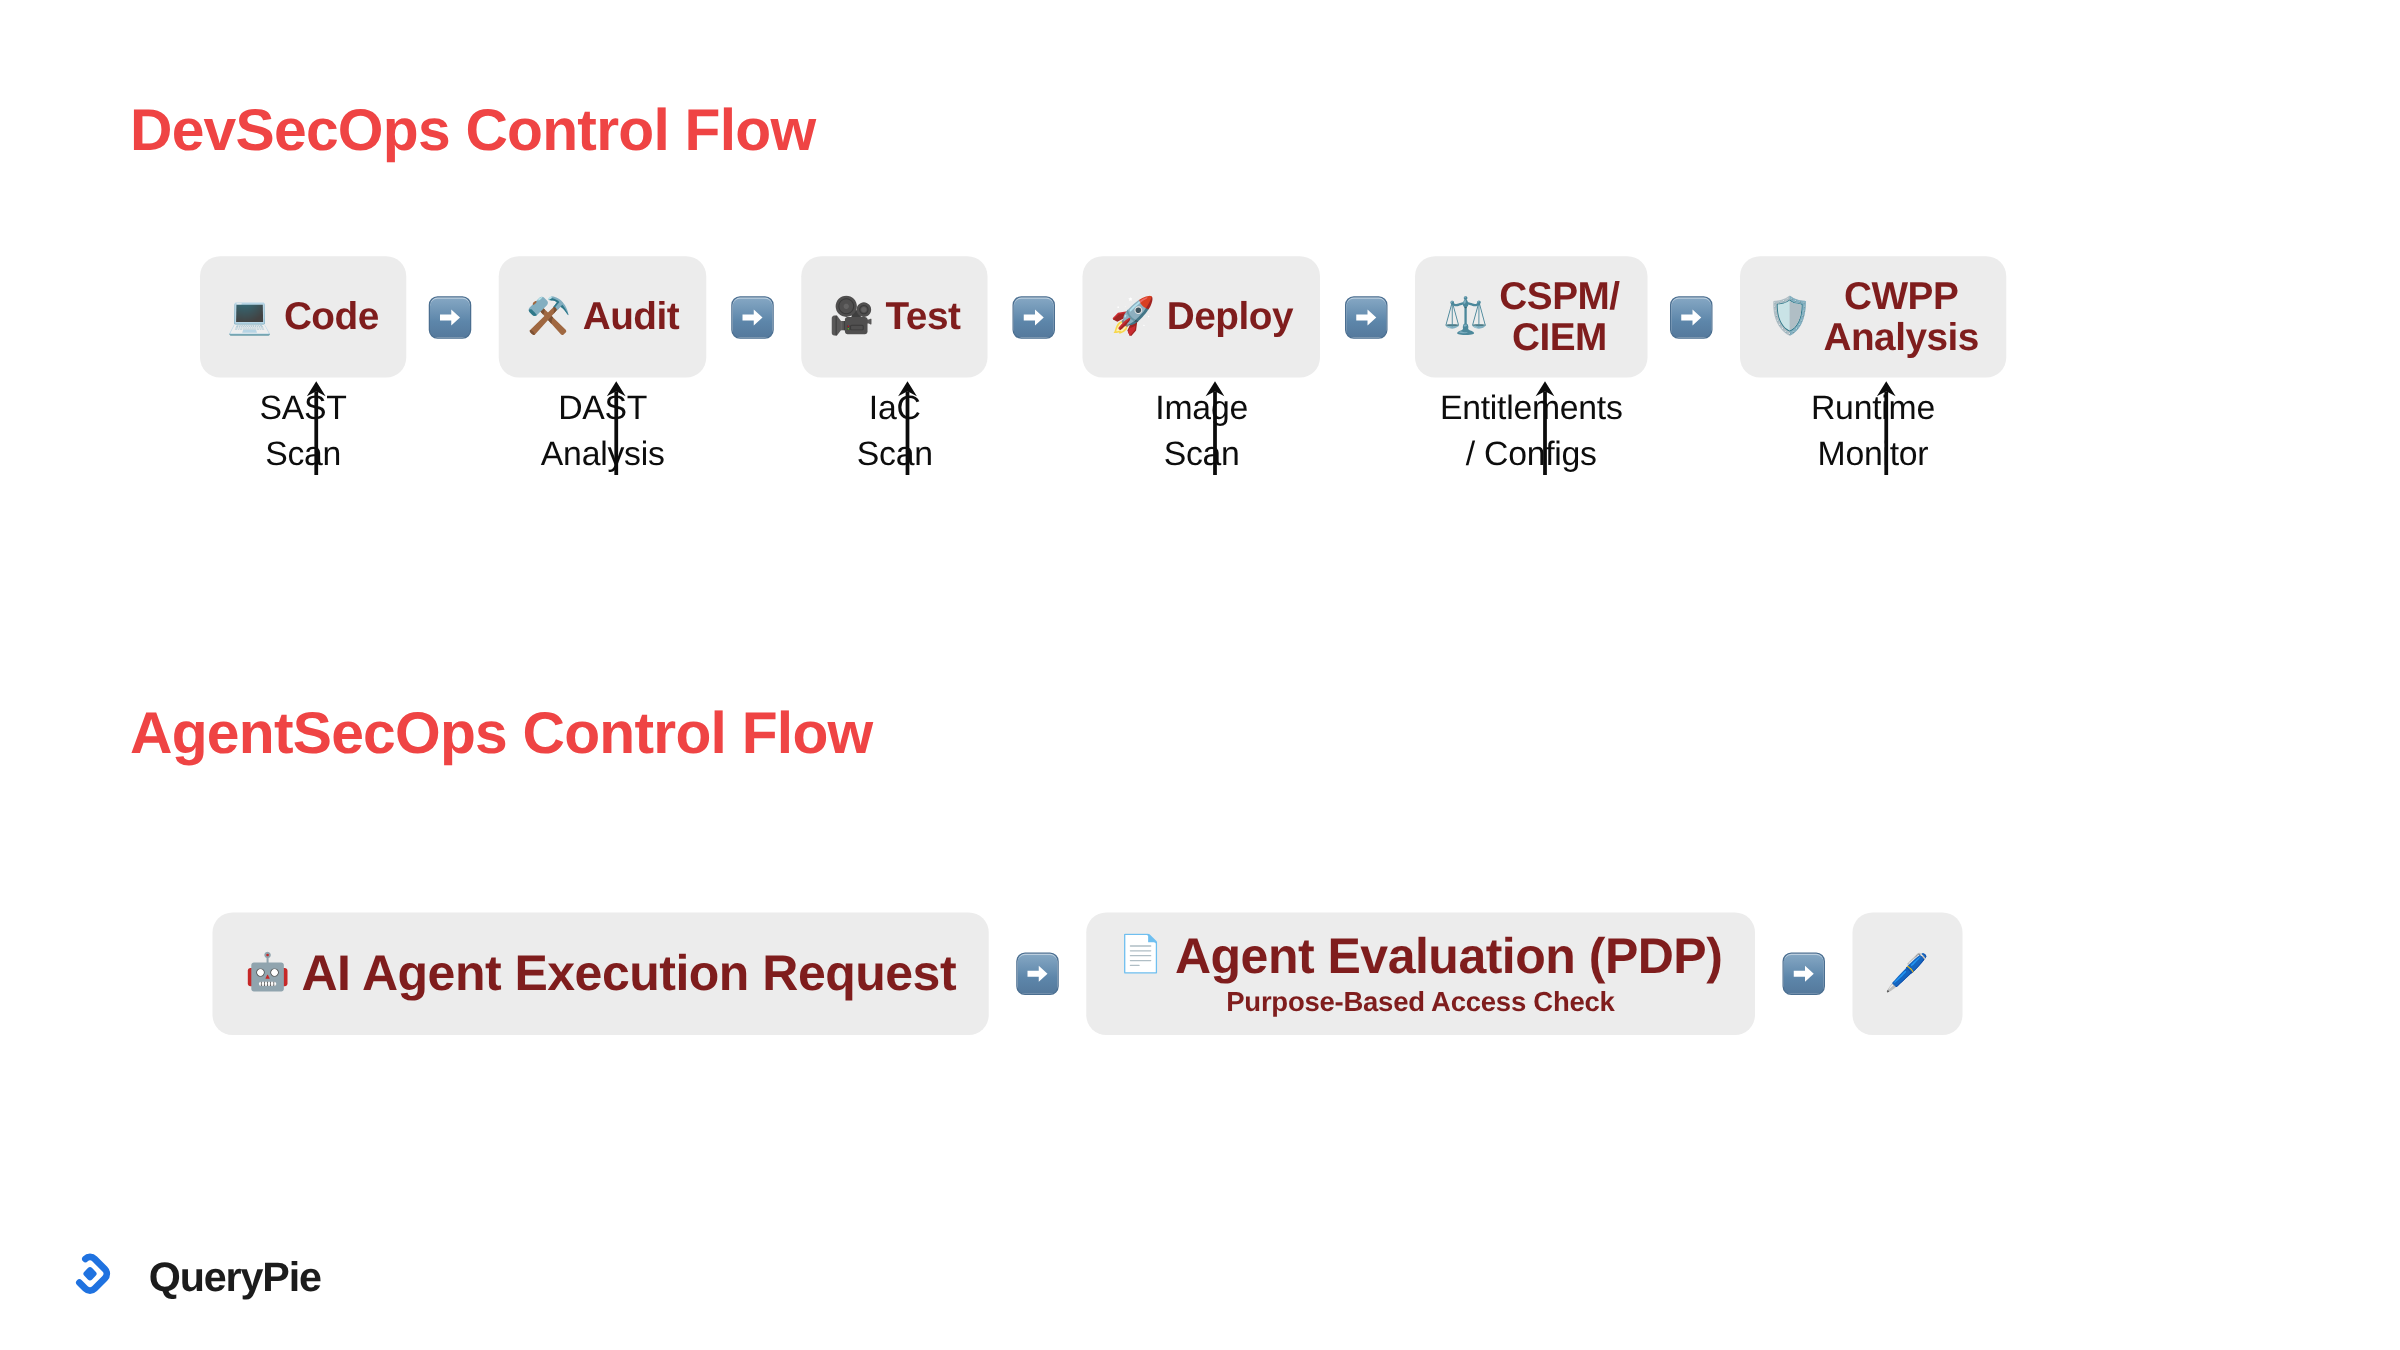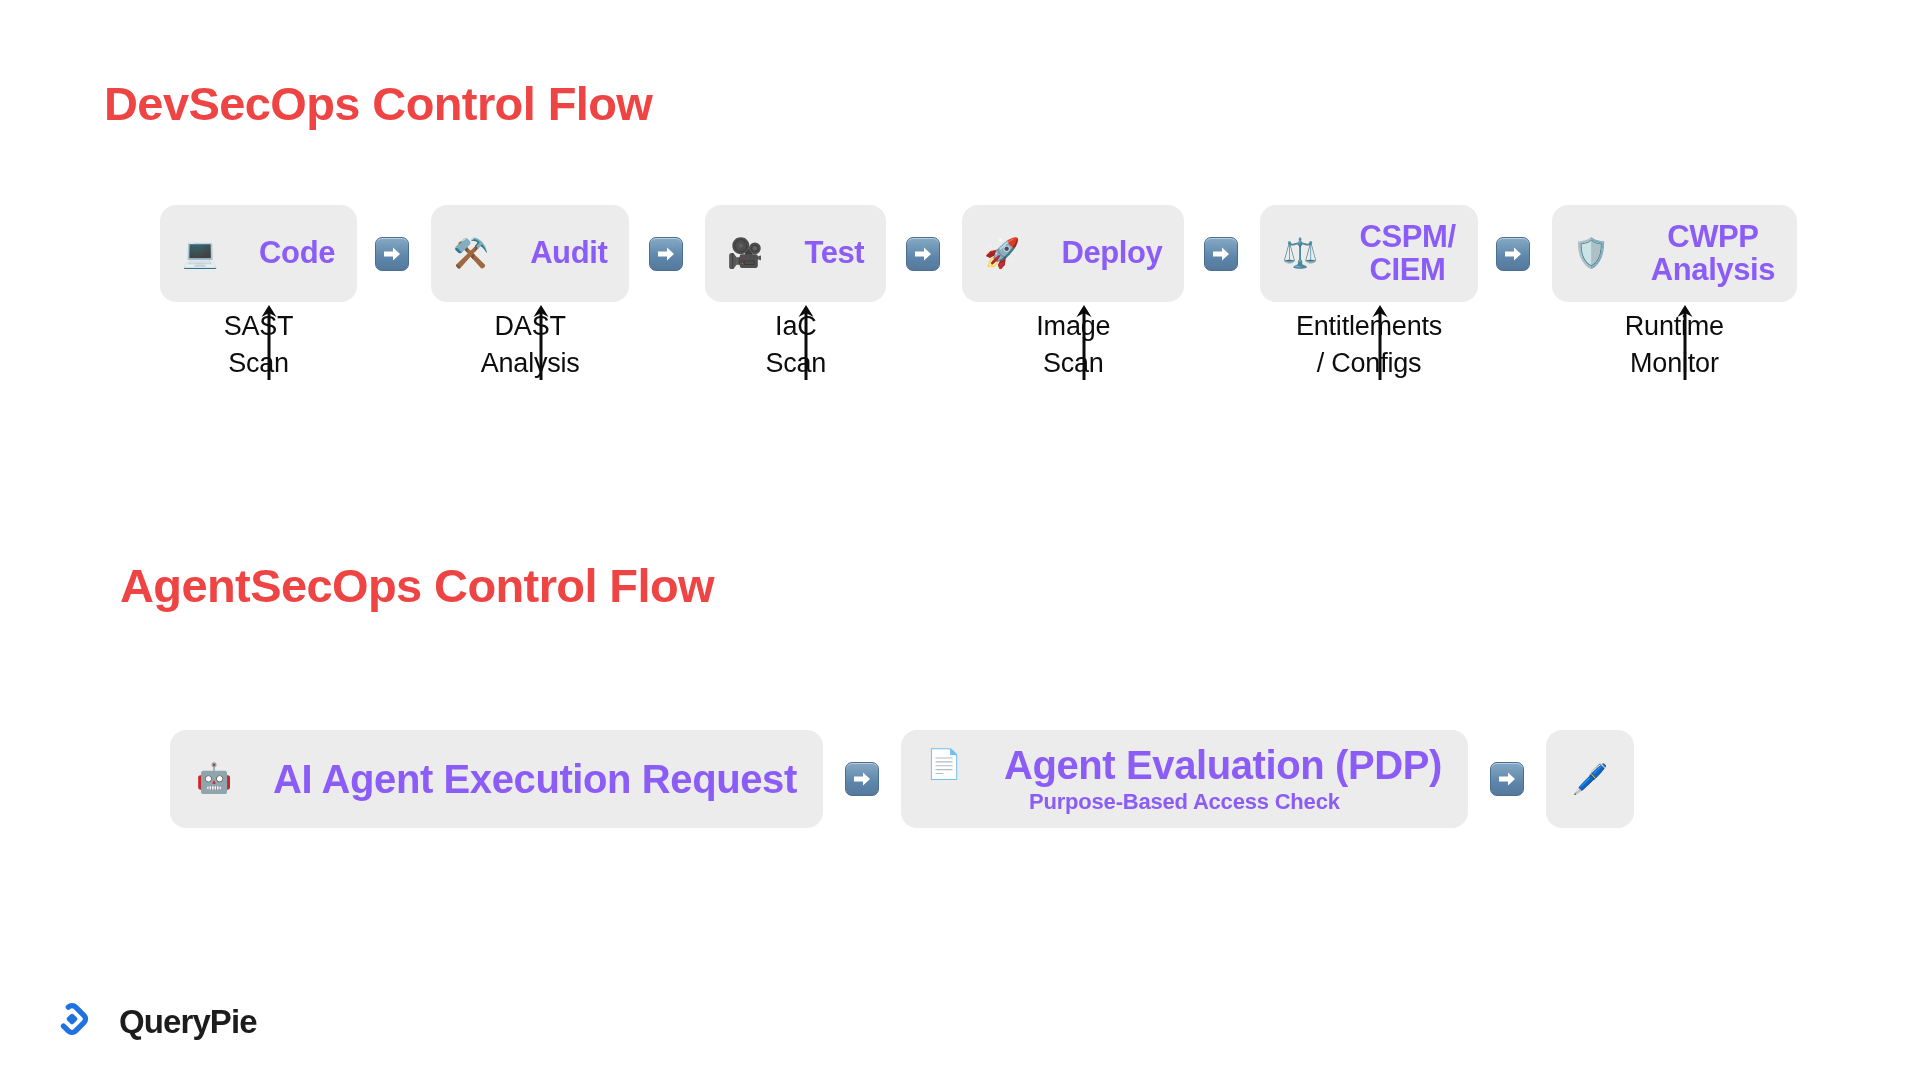--- a/index.html
+++ b/index.html
@@ -26,21 +26,21 @@
   .section-title {
     position: absolute;
     font-family: "Liberation Sans", sans-serif;
     font-weight: bold;
     font-size: 47px;
     letter-spacing: -0.6px;
     color: #ef4444;
     white-space: nowrap;
   }
   #title-devsecops { left: 104px; top: 76px; }
-  #title-agentsecops { left: 120px; top: 558px; }
+  #title-agentsecops { left: 104px; top: 558px; }
 
   
   .flow-row {
     position: absolute;
     display: flex;
     align-items: flex-start;
   }
   #row-devsecops {
     left: 160px;
     top: 205px;
@@ -82,24 +82,23 @@
   .node-emoji {
     font-size: 29px;
     line-height: 1;
     flex: 0 0 auto;
   }
   .node-label {
     font-weight: bold;
     font-size: 31px;
     line-height: 1.06;
     letter-spacing: -0.4px;
-    color: #8b5cf6;
+    color: #7f1d1d;
     white-space: pre-line;
     text-align: left;
-    margin-left: 32px;
   }
   .node.two-line .node-label { text-align: center; }
   .node.two-line { padding: 0 18px; }
 
   
   .caption-arrow {
     width: 3px;
     height: 0;
     position: relative;
     margin-top: 0;
@@ -147,21 +146,21 @@
     padding: 0 26px;
     flex-direction: column;
     gap: 3px;
   }
   #row-agentsecops .node-label { font-size: 40px; }
   .node-sub {
     font-weight: bold;
     font-size: 22px;
     line-height: 1.15;
     letter-spacing: -0.2px;
-    color: #8b5cf6;
+    color: #7f1d1d;
     text-align: center;
   }
 
   
   #logo {
     position: absolute;
     left: 53px;
     top: 1000px;
     display: flex;
     align-items: center;

